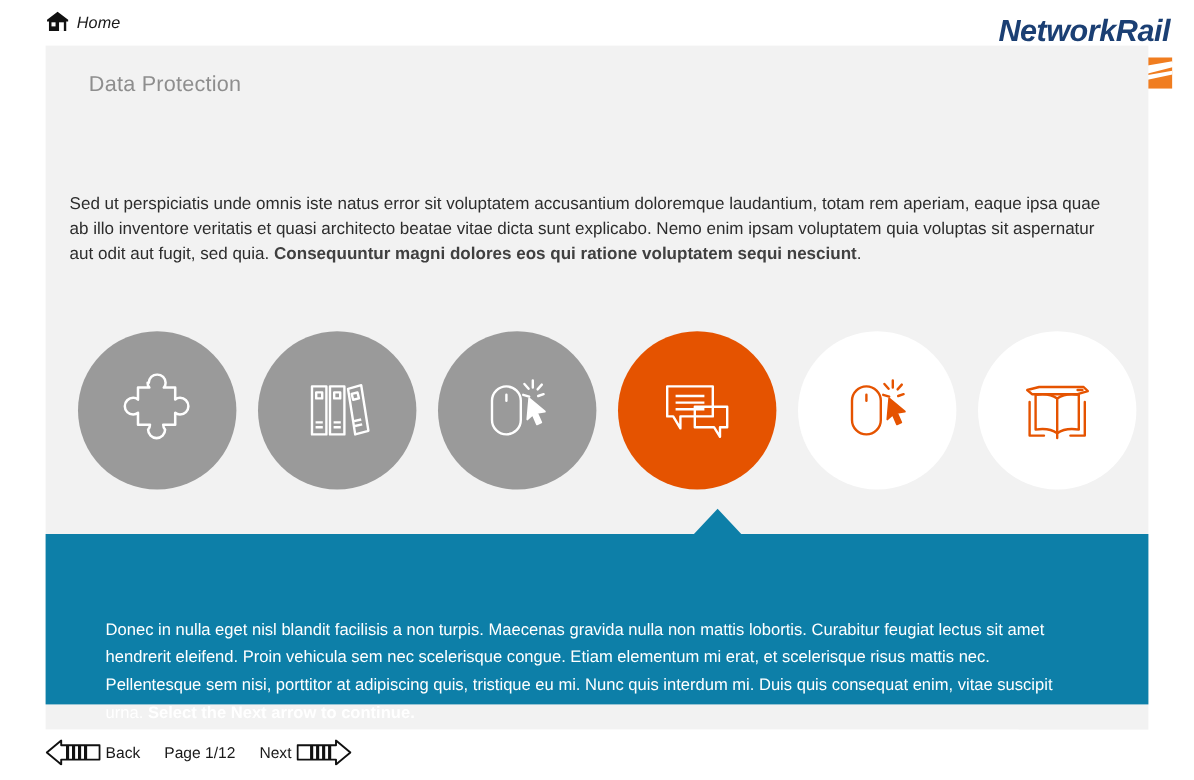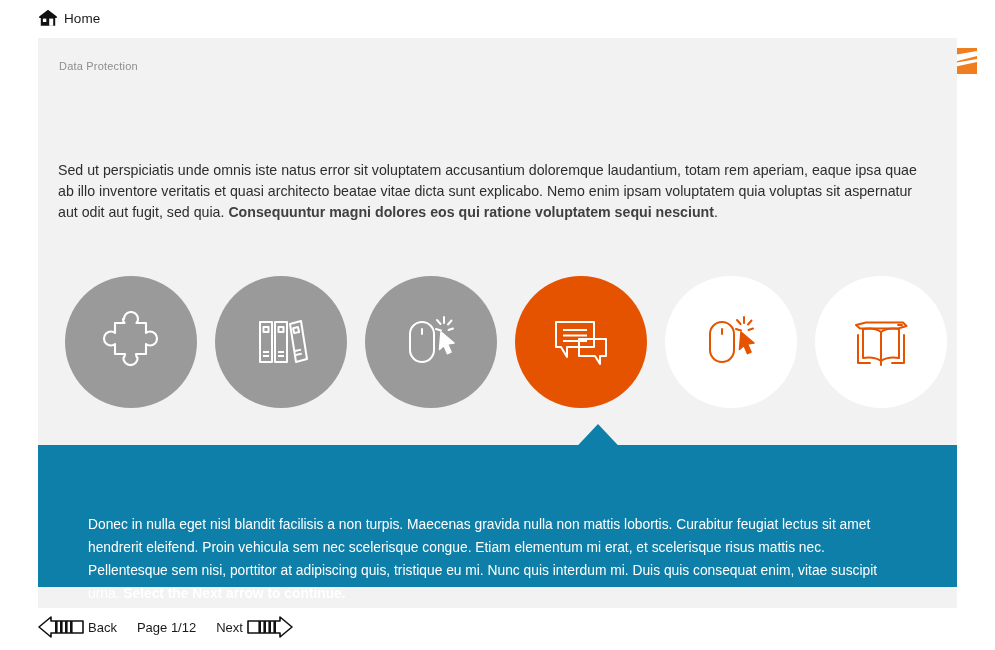--- a/index.html
+++ b/index.html
@@ -15,20 +15,21 @@
     position: relative;
     color: #231f20;
   }
 
   
   .topbar {
     position: absolute;
     left: 0; top: 0;
     width: 810px; height: 38px;
     background: #ffffff;
+    font-style: italic;
   }
   .home-link {
     position: absolute;
     left: 38px; top: 8px;
     display: flex;
     align-items: center;
     gap: 6px;
     cursor: pointer;
   }
   .home-icon { width: 20px; height: 20px; display: block; }
@@ -63,22 +64,22 @@
   
   .card {
     position: absolute;
     left: 38px; top: 38px;
     width: 919px; height: 570px;
     background: #f2f2f2;
   }
 
   .breadcrumb {
     position: absolute;
-    left: 21px; top: 22px;
-    font-size: 11px;
+    left: 36px; top: 22px;
+    font-size: 18px;
     color: #8e8e8e;
     letter-spacing: .2px;
   }
   .page-title {
     position: absolute;
     left: 19px; top: 44px;
     font-size: 40px;
     font-weight: bold;
     color: #141414;
     letter-spacing: -0.6px;
@@ -182,20 +183,21 @@
     <svg class="home-icon" viewBox="0 0 20 20">
       <path d="M1.2 8.4 L10 1.8 L18.8 8.4 L18.8 9.9 L17.2 9.9 L17.2 17.8 L2.8 17.8 L2.8 9.9 L1.2 9.9 Z" fill="#111111"></path>
       <rect x="4.9" y="10.6" width="3.4" height="3.4" fill="#ffffff"></rect>
       <rect x="11.2" y="10.6" width="4.0" height="7.2" fill="#ffffff"></rect>
     </svg>
     <span class="home-label">Home</span>
   </div>
 </div>
 
 <div class="brand">
+  <div class="brand-word">NetworkRail</div>
   <svg class="brand-swoosh" viewBox="0 0 190 34">
     <polygon points="0,30 152,8 190,8 190,12 52,34 0,34" fill="#f07d20"></polygon>
     <polygon points="120,34 190,16 190,34" fill="#f07d20"></polygon>
     <polygon points="0,28 150,6 178,6 40,30 0,30" fill="#ffffff" opacity="0"></polygon>
     <polygon points="56,34 190,11 190,15 92,34" fill="#ffffff"></polygon>
     <polygon points="104,34 190,19 190,22 134,34" fill="#ffffff"></polygon>
   </svg>
 </div>
 
 <div class="card">

